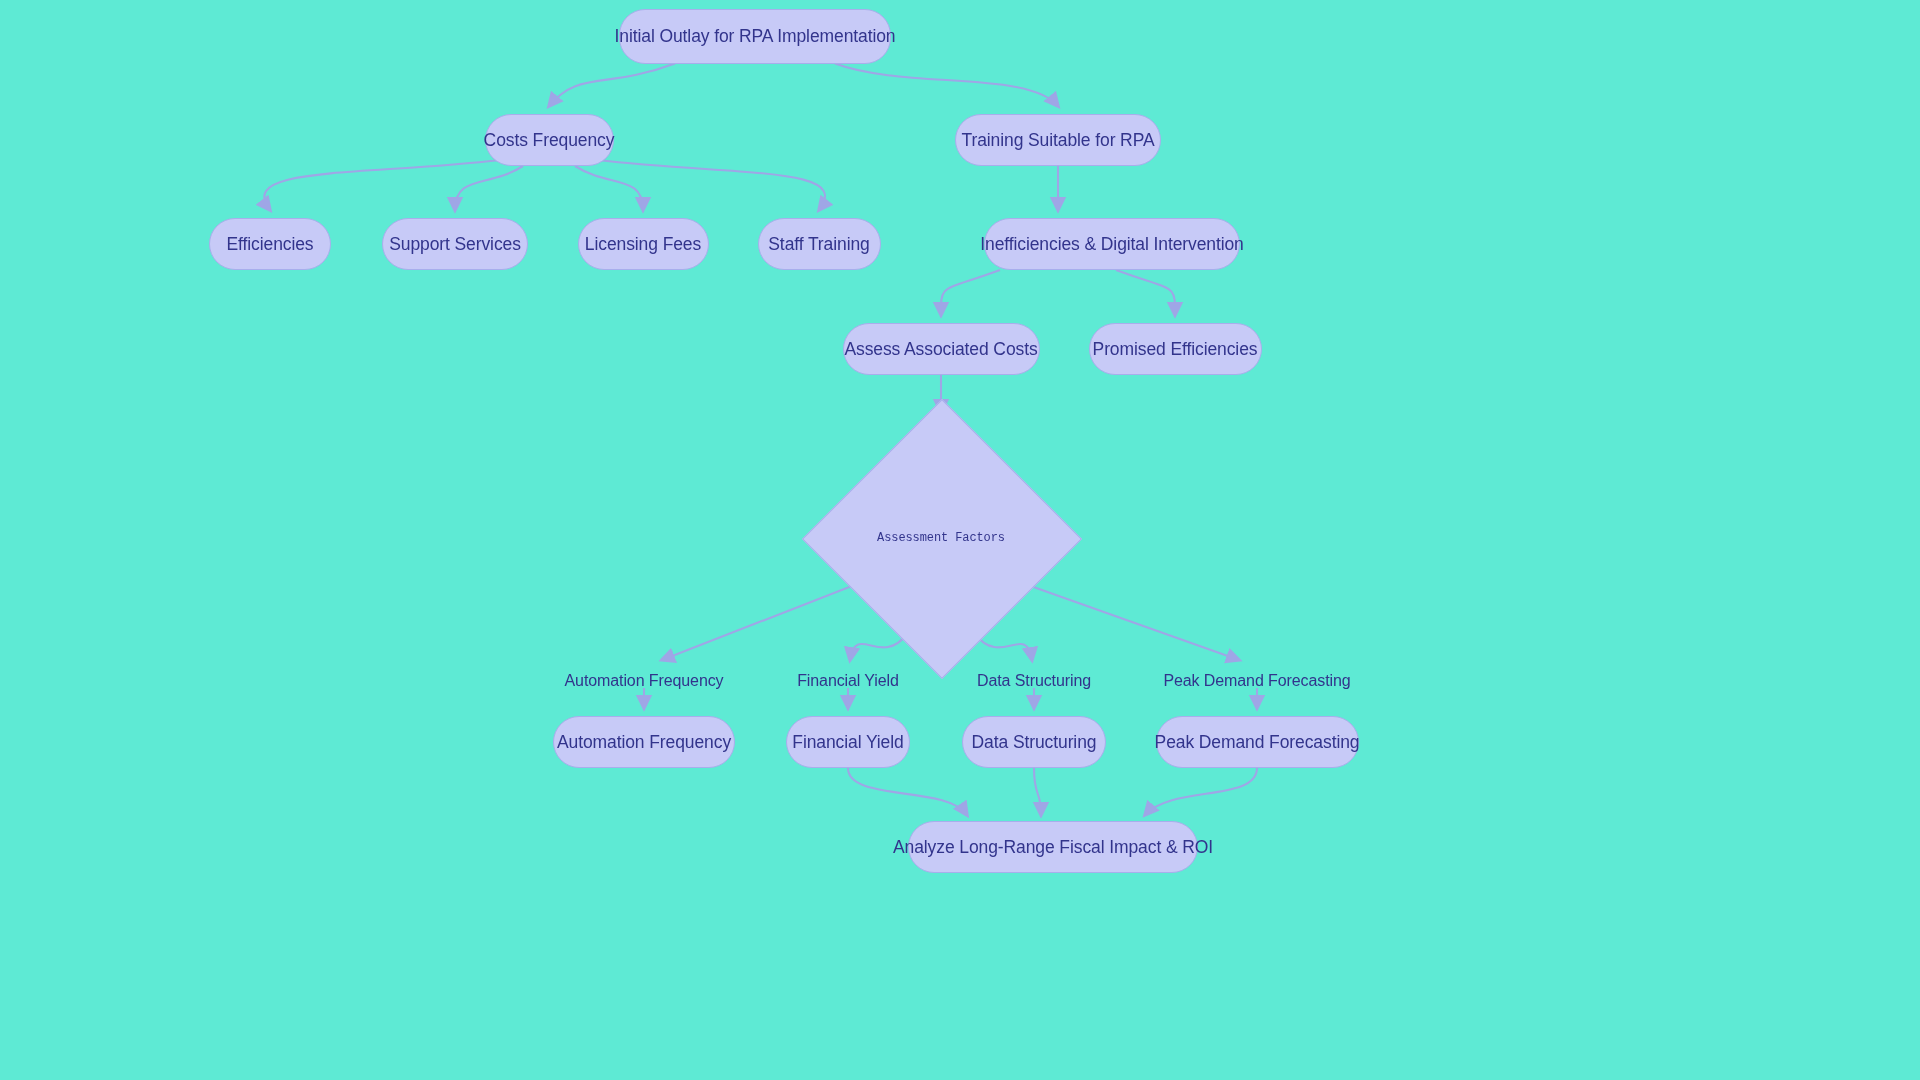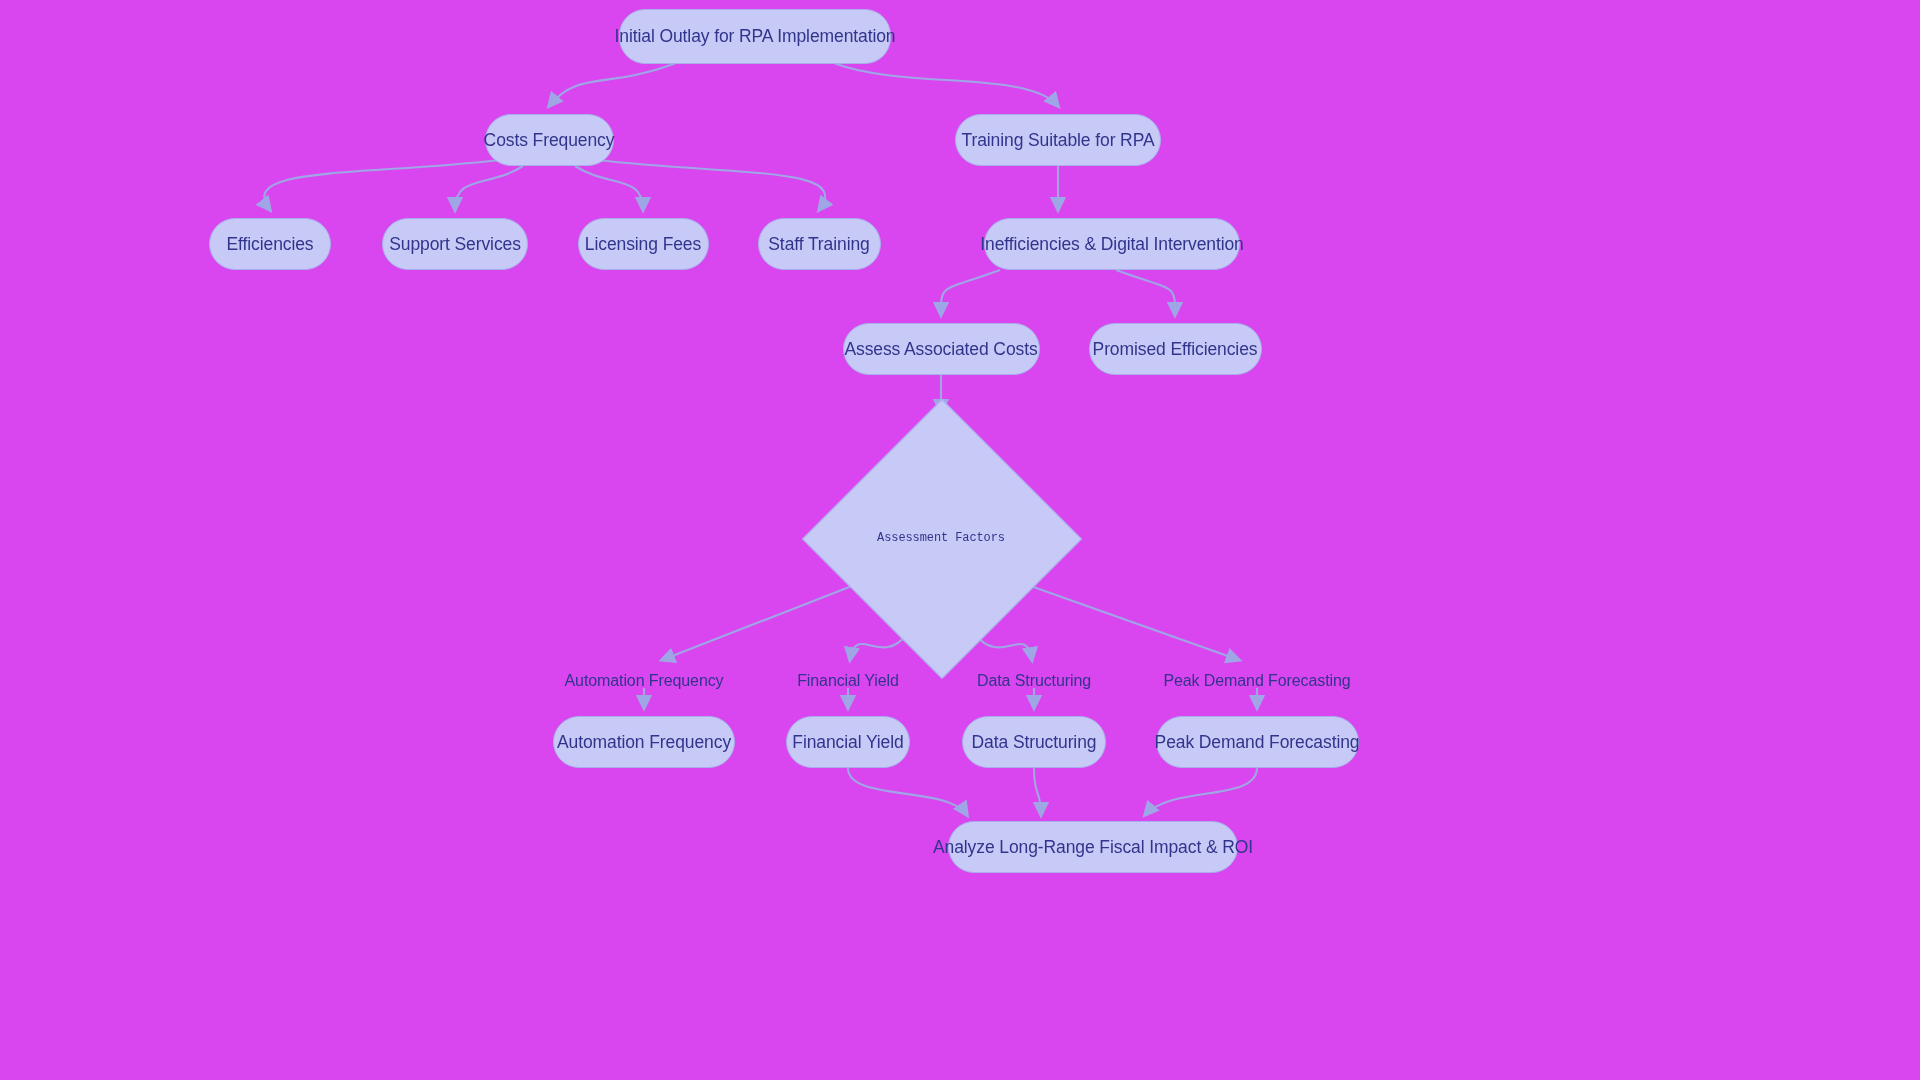--- a/index.html
+++ b/index.html
@@ -11,21 +11,21 @@
   body {
     width: 1920px;
     height: 1080px;
     overflow: hidden;
     font-family: "Liberation Sans", "DejaVu Sans", sans-serif;
   }
   #canvas {
     position: relative;
     width: 1920px;
     height: 1080px;
-    background: #d946ef;
+    background: #5eead4;
   }
   #edge-layer {
     position: absolute;
     left: 0;
     top: 0;
     width: 1920px;
     height: 1080px;
     pointer-events: none;
   }
   .node {
@@ -133,20 +133,20 @@
 
   <div class="node-diamond" style="left: 829px; top: 418px; width: 224px; height: 240px;">
     <div class="diamond-shape"></div>
     <div class="diamond-label">Assessment Factors</div>
   </div>
 
   <div class="node" style="left: 553px; top: 716px; width: 182px; height: 52px;">Automation Frequency</div>
   <div class="node" style="left: 786px; top: 716px; width: 124px; height: 52px;">Financial Yield</div>
   <div class="node" style="left: 962px; top: 716px; width: 144px; height: 52px;">Data Structuring</div>
   <div class="node" style="left: 1155.5px; top: 716px; width: 203px; height: 52px;">Peak Demand Forecasting</div>
-  <div class="node" style="left: 948px; top: 821px; width: 290px; height: 52px;">Analyze Long-Range Fiscal Impact &amp; ROI</div>
+  <div class="node" style="left: 908px; top: 821px; width: 290px; height: 52px;">Analyze Long-Range Fiscal Impact &amp; ROI</div>
 
   <div class="edge-label" style="left: 644px; top: 672px;">Automation Frequency</div>
   <div class="edge-label" style="left: 848px; top: 672px;">Financial Yield</div>
   <div class="edge-label" style="left: 1034px; top: 672px;">Data Structuring</div>
   <div class="edge-label" style="left: 1257px; top: 672px;">Peak Demand Forecasting</div>
 
 </div>
 
 </body></html>

